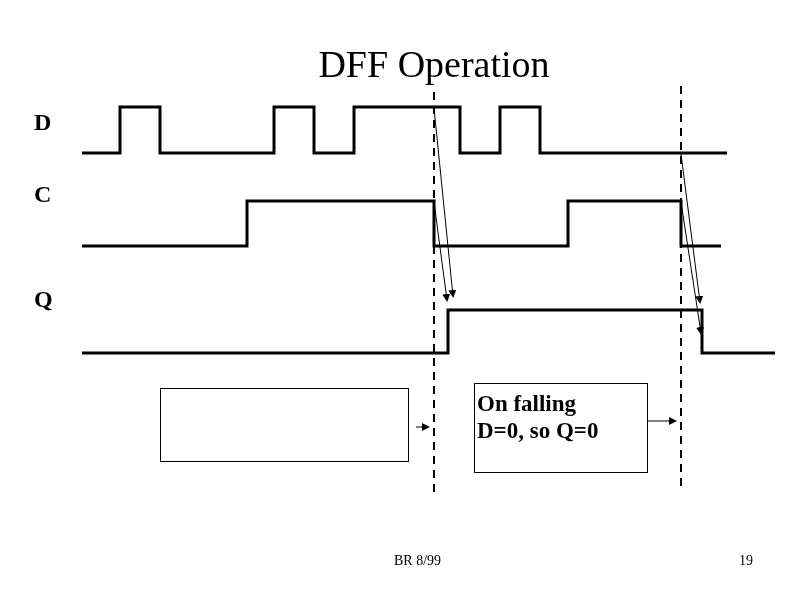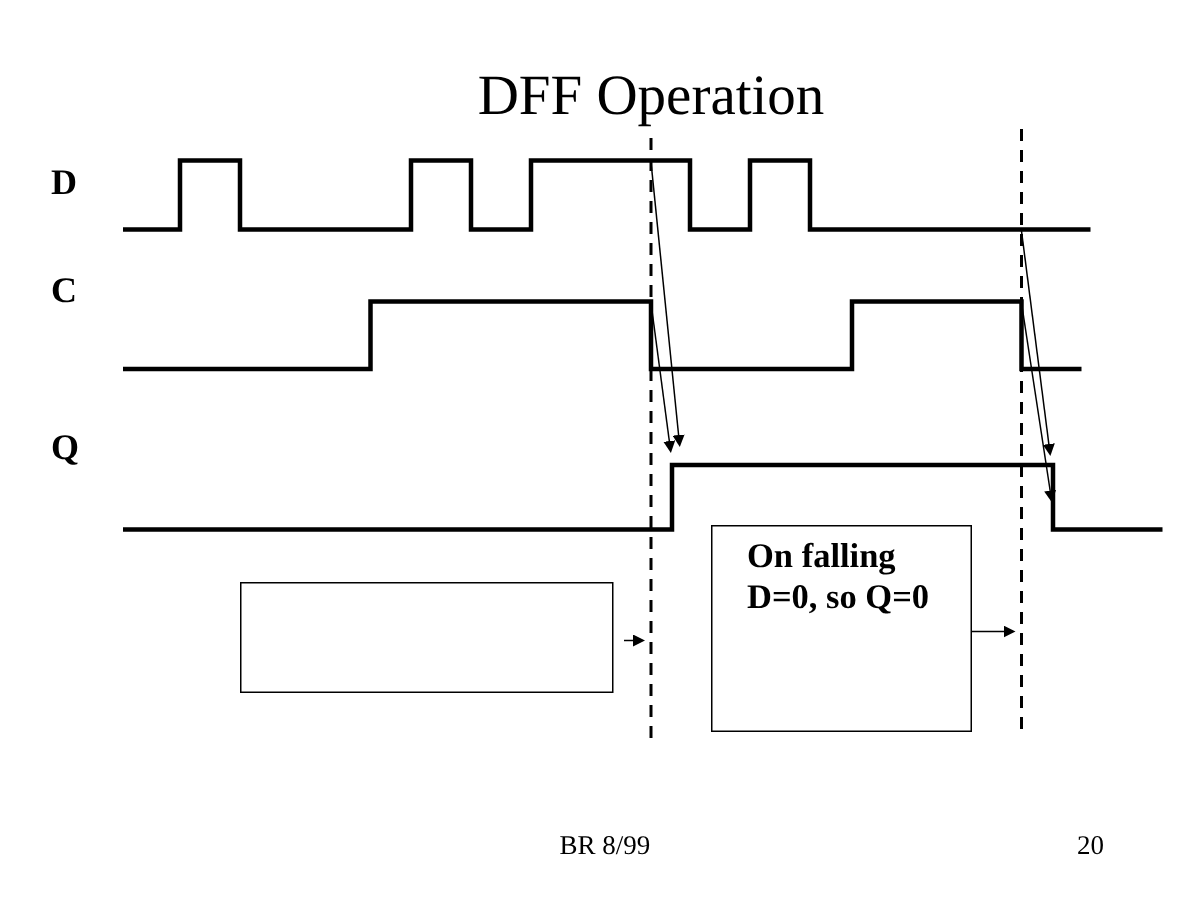--- a/index.html
+++ b/index.html
@@ -5,22 +5,22 @@
     html, body { margin: 0; padding: 0; background: #ffffff; }
     body { width: 800px; height: 600px; position: relative; overflow: hidden; font-family: "Liberation Serif", serif; color: #000; }
     .title { position: absolute; left: 0; width: 788px; top: 42px; text-align: center; font-size: 38px; font-family: "Liberation Serif", serif; padding-left: 40px; }
     .sig-label { position: absolute; left: 34px; font-size: 24px; font-weight: bold; font-family: "Liberation Serif", serif; }
     #lbl-d { top: 109px; }
     #lbl-c { top: 181px; }
     #lbl-q { top: 286px; }
     svg.diagram { position: absolute; left: 0; top: 0; }
     .note { position: absolute; border: 1px solid #000; background: #fff; font-weight: bold; font-size: 23px; line-height: 27px; font-family: "Liberation Serif", serif; box-sizing: border-box; }
     #note1 { left: 160px; top: 388px; width: 249px; height: 74px; padding: 7px 0 0 9px; }
-    #note2 { left: 474px; top: 350px; width: 174px; height: 138px; padding: 6px 0 0 23px; }
-    .footer { position: absolute; font-size: 18px; font-family: "Liberation Serif", serif; top: 553px; }
+    #note2 { left: 474px; top: 383px; width: 174px; height: 90px; padding: 6px 0 0 2px; }
+    .footer { position: absolute; font-size: 14px; font-family: "Liberation Serif", serif; top: 553px; margin-left: 21px; }
     #footer-left { left: 373px; }
     #footer-right { left: 718px; }
   </style>
 </head>
 <body>
 
 <div class="title">DFF Operation</div>
 
 <div class="sig-label" id="lbl-d">D</div>
 <div class="sig-label" id="lbl-c">C</div>
@@ -53,13 +53,13 @@
 
 <div class="note" id="note1">
 </div>
 
 <div class="note" id="note2">
   <div>On falling</div>
   <div>D=0, so Q=0</div>
 </div>
 
 <div class="footer" id="footer-left">BR 8/99</div>
-<div class="footer" id="footer-right">20</div>
+<div class="footer" id="footer-right">19</div>
 
 </body></html>

